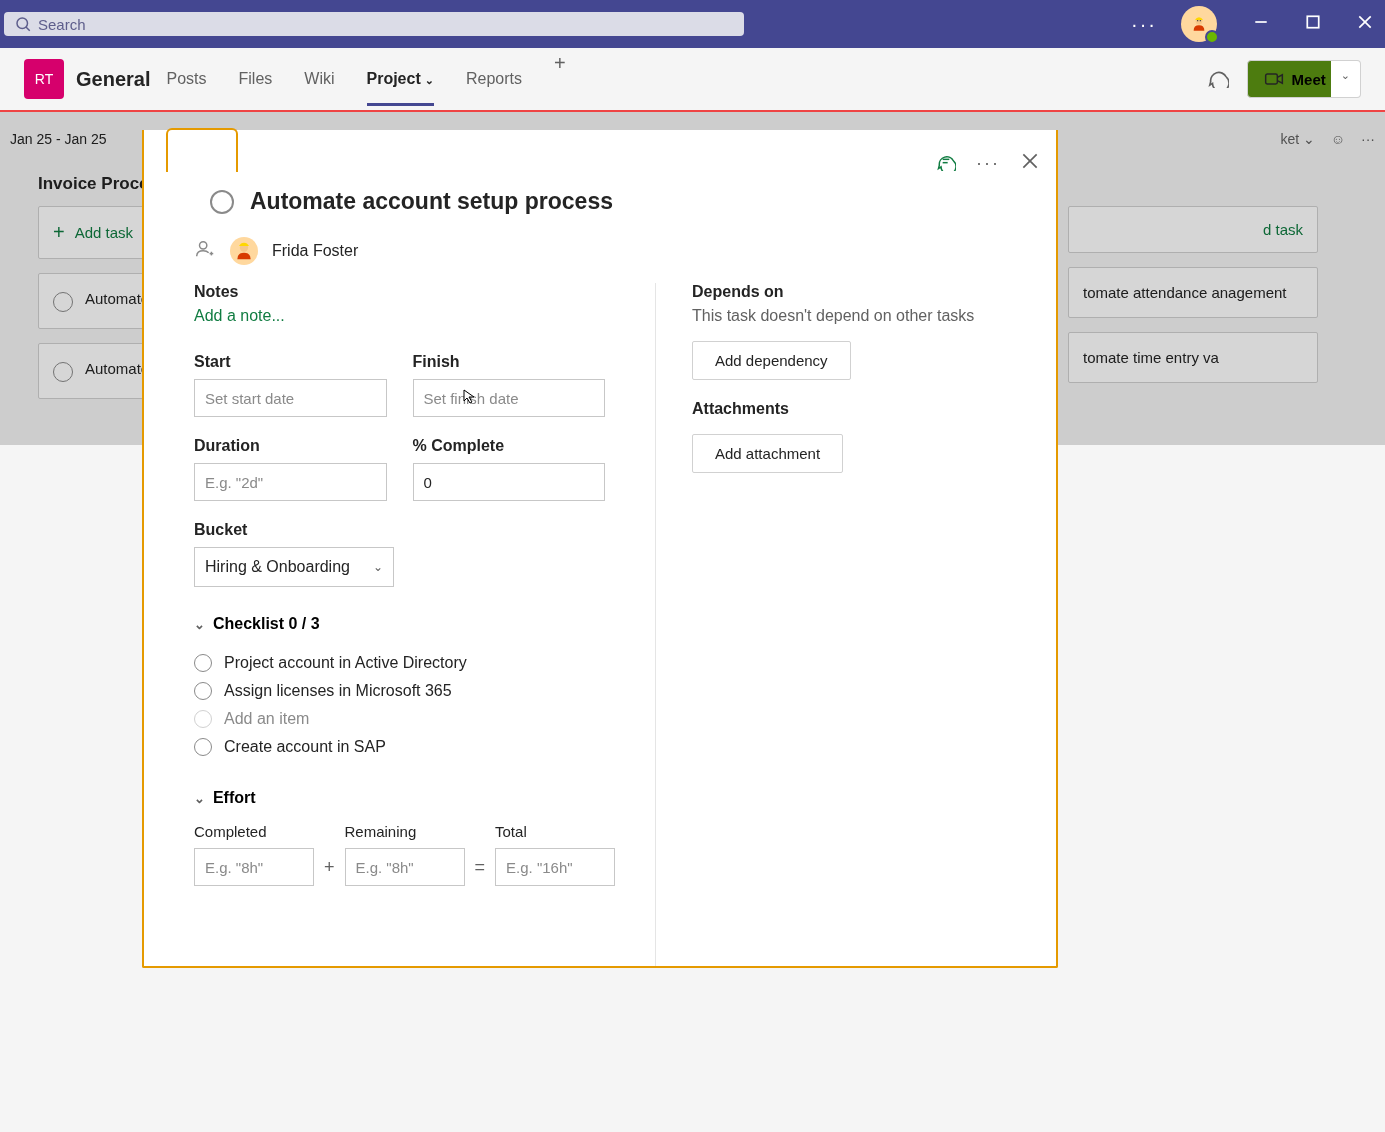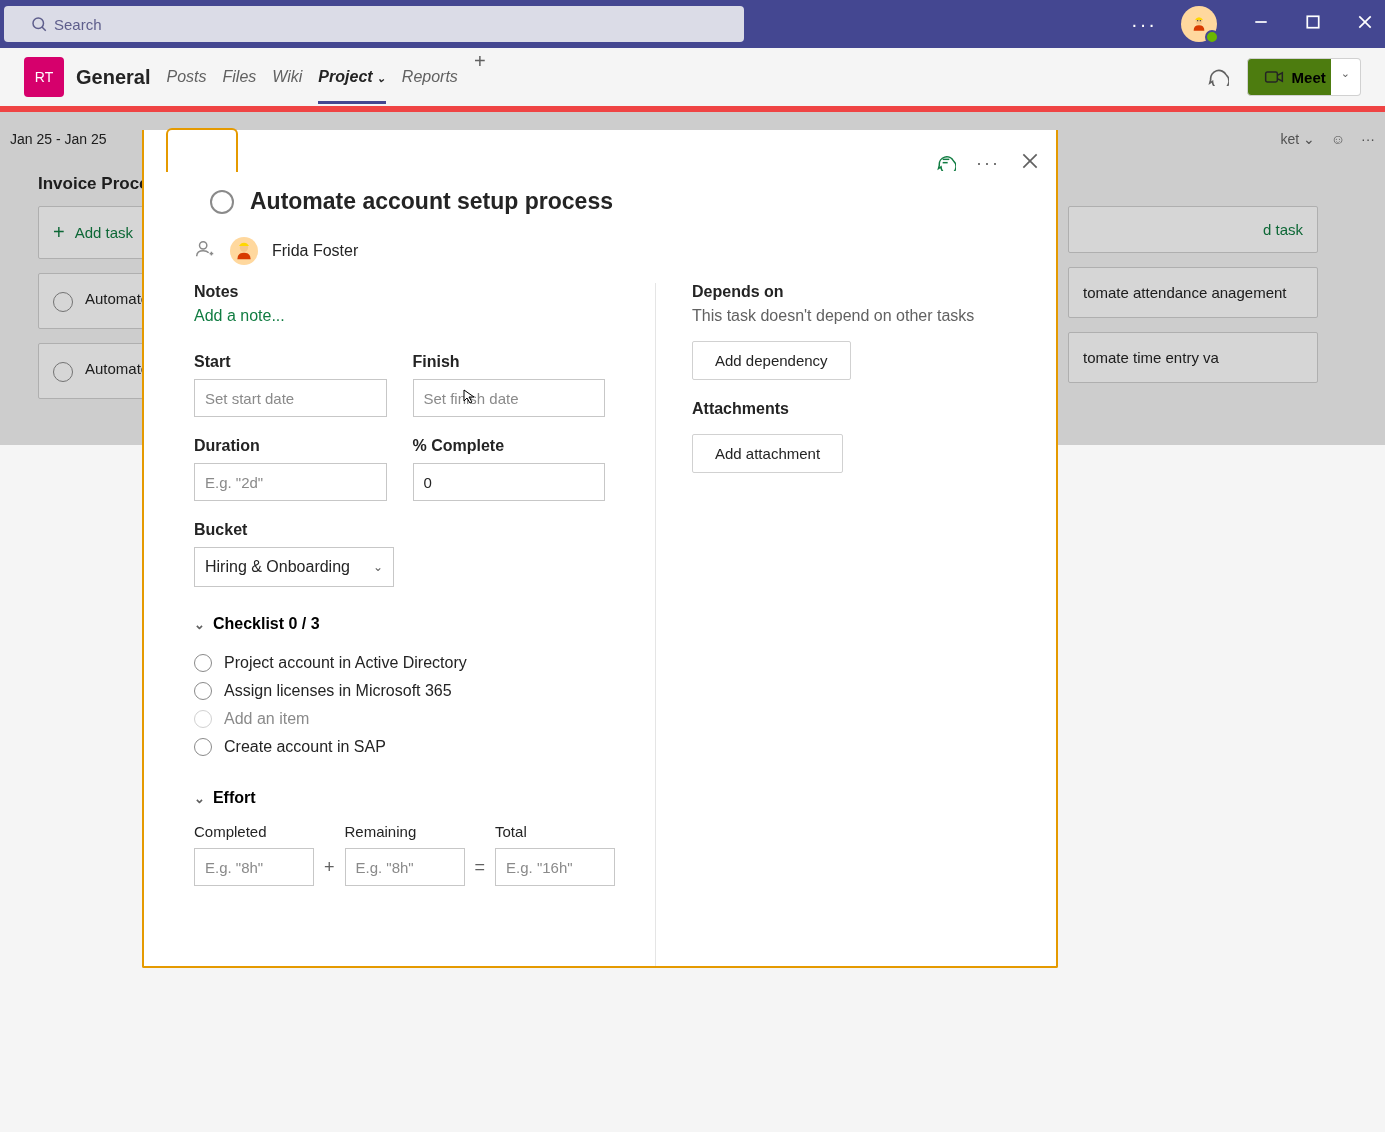--- a/index.html
+++ b/index.html
@@ -1,37 +1,37 @@
 <!DOCTYPE html>
 <html><head>
   <meta charset="utf-8">
   <style>
     * { margin: 0; padding: 0; box-sizing: border-box; font-family: "Segoe UI", -apple-system, sans-serif; }
     body { background: #f5f5f5; width: 1385px; height: 1132px; overflow: hidden; }
     
     
     .titlebar { background: #444791; height: 48px; display: flex; align-items: center; padding: 0 8px; }
-    .search-box { flex: 0 0 740px; background: #dbdce7; border-radius: 4px; height: 36px; display: flex; align-items: center; padding: 0 26px; margin-left: -4px; }
+    .search-box { flex: 0 0 740px; background: #dbdce7; border-radius: 4px; height: 24px; display: flex; align-items: center; padding: 0 10px; margin-left: -4px; }
     .search-box svg { width: 18px; height: 18px; margin-right: 6px; }
     .search-box span { color: #5e5e8c; font-size: 15px; }
     .titlebar-right { margin-left: auto; display: flex; align-items: center; gap: 24px; }
     .titlebar-right svg { width: 16px; height: 16px; }
     .dots { color: white; font-size: 20px; letter-spacing: 2px; }
     .avatar-container { position: relative; width: 36px; height: 36px; }
     .avatar { width: 36px; height: 36px; border-radius: 50%; background: #ffd89e; display: flex; align-items: center; justify-content: center; overflow: hidden; }
     .avatar-face { width: 24px; height: 24px; }
     .presence { position: absolute; bottom: -2px; right: -2px; width: 14px; height: 14px; background: #6bb700; border: 2px solid #444791; border-radius: 50%; }
     .win-controls { display: flex; gap: 28px; color: white; margin-left: 8px; }
     .win-controls > div { cursor: pointer; padding: 4px; }
     
     
-    .channel-header { background: #f5f5f5; height: 64px; display: flex; align-items: center; padding: 16px 24px; border-bottom: 6px solid #ef4444; }
+    .channel-header { background: #f5f5f5; height: 64px; display: flex; align-items: center; padding: 16px 24px; border-bottom: 2px solid #ef4444; }
     .channel-icon { width: 40px; height: 40px; background: #d6006c; color: white; border-radius: 4px; display: flex; align-items: center; justify-content: center; font-size: 14px; font-weight: 500; margin-right: 12px; }
     .channel-name { font-size: 20px; font-weight: 700; color: #242424; margin-right: 16px; }
-    .tabs { display: flex; gap: 16px; font-style: italic; }
+    .tabs { display: flex; gap: 32px; }
     .tab { color: #616161; font-size: 16px; padding: 18px 0; position: relative; cursor: pointer; }
     .tab.active { color: #242424; font-weight: 600; }
     .tab.active::after { content: ""; position: absolute; bottom: 0; left: 0; right: 0; height: 3px; background: #444791; }
     .tab-chevron { margin-left: 4px; font-size: 11px; }
     .tab-add { color: #616161; font-size: 20px; cursor: pointer; }
     .header-right { margin-left: auto; display: flex; align-items: center; gap: 12px; }
     .icon-btn { padding: 6px; cursor: pointer; color: #616161; }
     .meet-btn { display: flex; align-items: center; gap: 8px; padding: 8px 16px; border: 1px solid #d1d1d1; border-radius: 4px; background: #4d7c0f; font-size: 15px; font-weight: 600; cursor: pointer; }
     .meet-chevron { padding: 8px 10px; border: 1px solid #d1d1d1; border-left: none; border-radius: 0 4px 4px 0; background: white; cursor: pointer; font-size: 11px; color: #616161; margin-left: -12px; }
     

